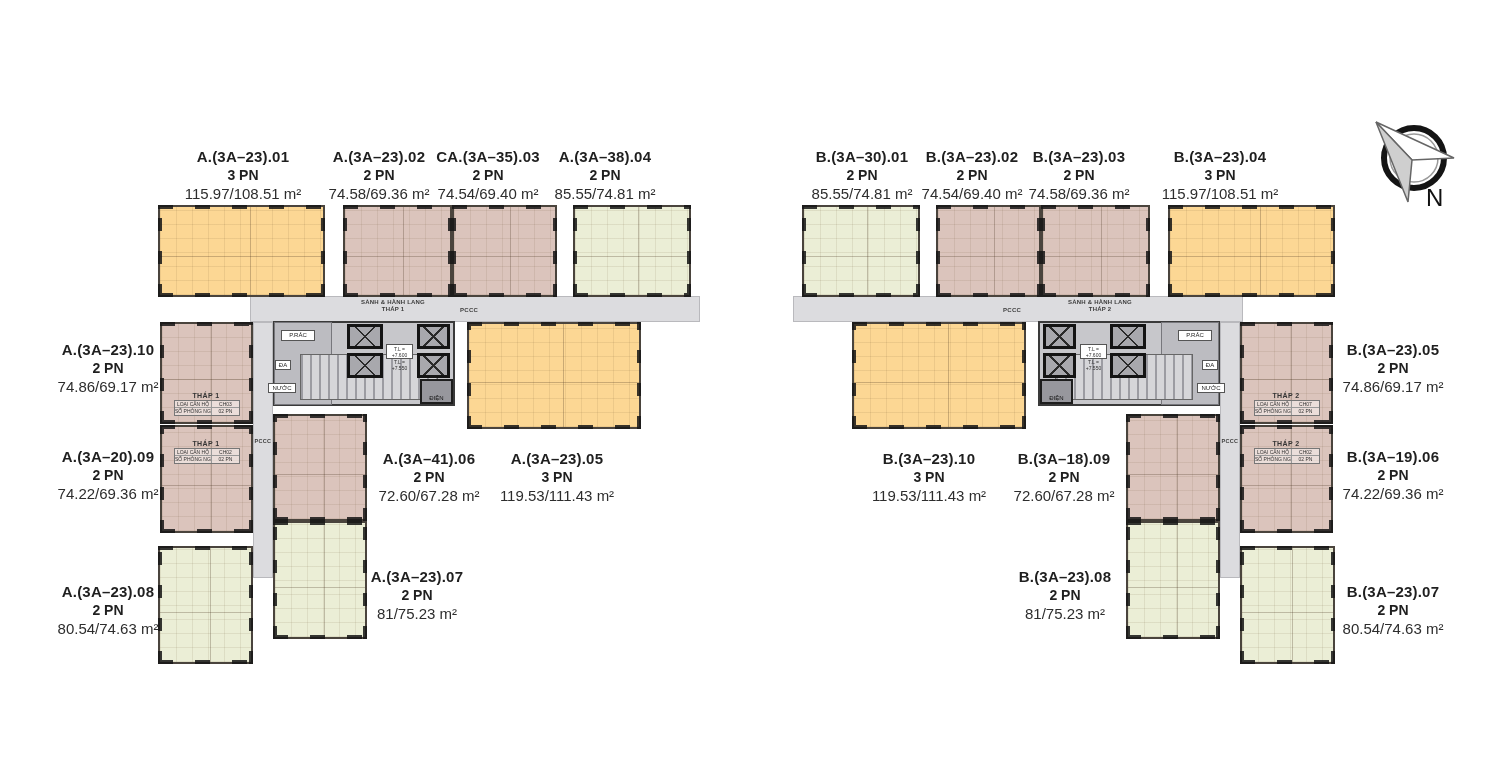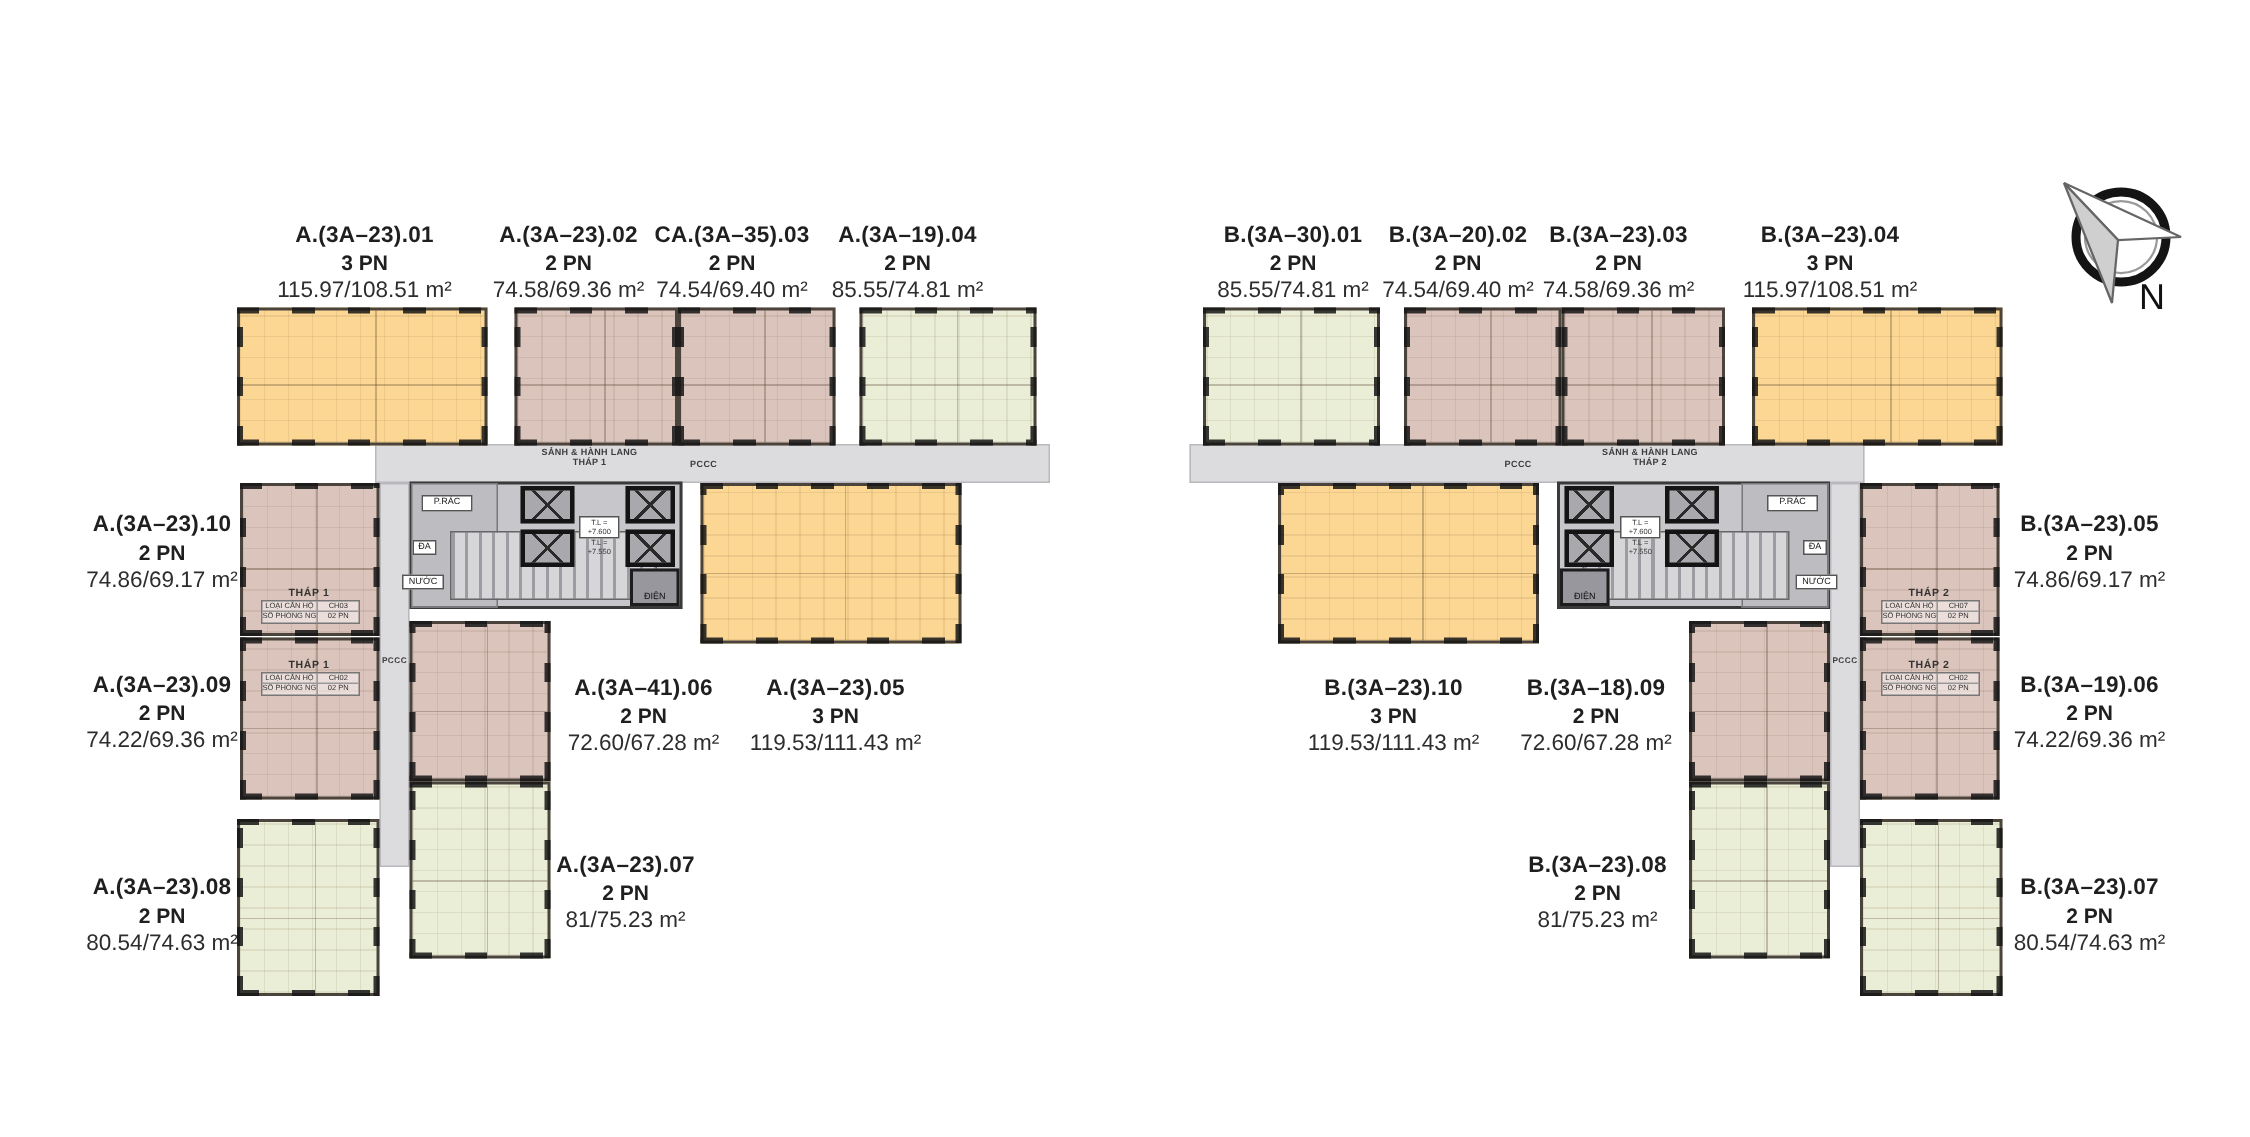--- a/index.html
+++ b/index.html
@@ -198,31 +198,31 @@
       <div class="code">A.(3A–23).02</div>
       <div class="pn">2 PN</div>
       <div class="area">74.58/69.36 m²</div>
     </div>
   <div class="ulabel" style="left:403px;top:148px">
       <div class="code">CA.(3A–35).03</div>
       <div class="pn">2 PN</div>
       <div class="area">74.54/69.40 m²</div>
     </div>
   <div class="ulabel" style="left:520px;top:148px">
-      <div class="code">A.(3A–19).04</div>
+      <div class="code">A.(3A–38).04</div>
       <div class="pn">2 PN</div>
       <div class="area">85.55/74.81 m²</div>
     </div>
   <div class="ulabel" style="left:23px;top:341px">
       <div class="code">A.(3A–23).10</div>
       <div class="pn">2 PN</div>
       <div class="area">74.86/69.17 m²</div>
     </div>
   <div class="ulabel" style="left:23px;top:448px">
-      <div class="code">A.(3A–23).09</div>
+      <div class="code">A.(3A–20).09</div>
       <div class="pn">2 PN</div>
       <div class="area">74.22/69.36 m²</div>
     </div>
   <div class="ulabel" style="left:23px;top:583px">
       <div class="code">A.(3A–23).08</div>
       <div class="pn">2 PN</div>
       <div class="area">80.54/74.63 m²</div>
     </div>
   <div class="ulabel" style="left:344px;top:450px">
       <div class="code">A.(3A–41).06</div>
@@ -239,21 +239,21 @@
       <div class="pn">2 PN</div>
       <div class="area">81/75.23 m²</div>
     </div>
 
   <div class="ulabel" style="left:777px;top:148px">
       <div class="code">B.(3A–30).01</div>
       <div class="pn">2 PN</div>
       <div class="area">85.55/74.81 m²</div>
     </div>
   <div class="ulabel" style="left:887px;top:148px">
-      <div class="code">B.(3A–20).02</div>
+      <div class="code">B.(3A–23).02</div>
       <div class="pn">2 PN</div>
       <div class="area">74.54/69.40 m²</div>
     </div>
   <div class="ulabel" style="left:994px;top:148px">
       <div class="code">B.(3A–23).03</div>
       <div class="pn">2 PN</div>
       <div class="area">74.58/69.36 m²</div>
     </div>
   <div class="ulabel" style="left:1135px;top:148px">
       <div class="code">B.(3A–23).04</div>

